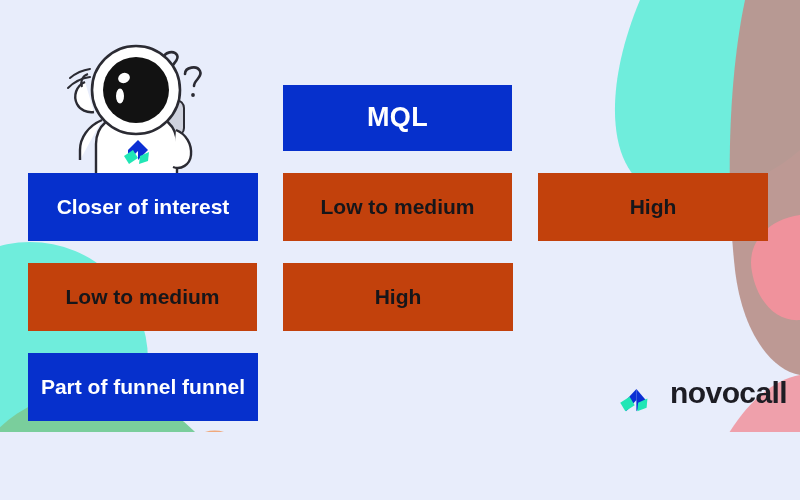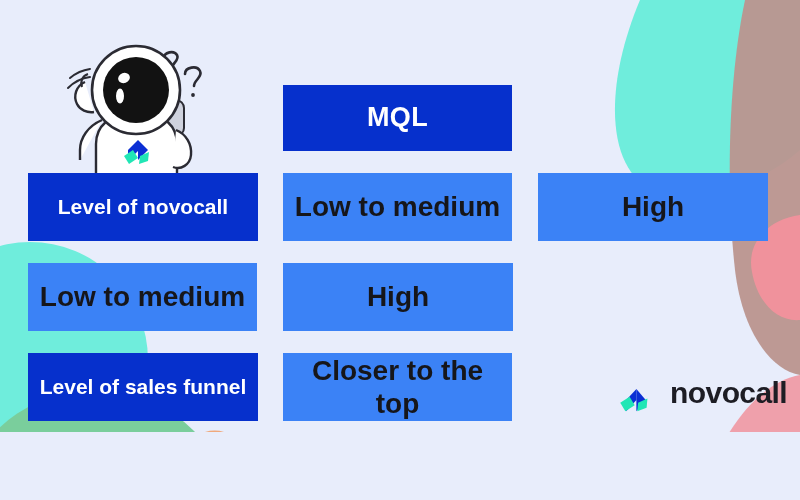--- a/index.html
+++ b/index.html
@@ -71,24 +71,24 @@
   }
 
   .label-cell {
     background: #0630cc;
     color: #ffffff;
     height: 68px;
     font-size: 21px;
     font-weight: bold;
   }
   .value-cell {
-    background: #3b82f6;
+    background: #c2410c;
     color: #16161a;
     height: 68px;
-    font-size: 28px;
+    font-size: 21px;
     font-weight: bold;
   }
 
   
   .astronaut {
     position: absolute;
     left: 52px;
     top: 22px;
     width: 180px;
     height: 165px;
@@ -176,33 +176,32 @@
   </svg>
 
   <div class="table">
 
     <div class="trow">
       <div class="cell col-label head-spacer"></div>
       <div class="cell col-mql head-cell">MQL</div>
     </div>
 
     <div class="trow">
-      <div class="cell col-label label-cell">Level of novocall</div>
+      <div class="cell col-label label-cell">Closer of interest</div>
       <div class="cell col-mql value-cell">Low to medium</div>
       <div class="cell col-sql value-cell">High</div>
     </div>
 
     <div class="trow">
       <div class="cell col-mql value-cell">Low to medium</div>
       <div class="cell col-sql value-cell">High</div>
     </div>
 
     <div class="trow">
-      <div class="cell col-label label-cell">Level of sales funnel</div>
-      <div class="cell col-mql value-cell">Closer to the top</div>
+      <div class="cell col-label label-cell">Part of funnel funnel</div>
     </div>
 
   </div>
 
   <div class="logo">
     <svg class="logo-mark" viewBox="0 0 40 40" xmlns="http://www.w3.org/2000/svg">
       <path d="M12,26 l12,-13 l0,13 l-12,13 Z" fill="#0b2fd4"></path>
       <path d="M24,13 l11,13 l-11,13 l0,-26 Z" fill="#0b2fd4"></path>
       <path d="M5,29 l11,-7 l6,10 l-11,7 Z" fill="#21e6b5"></path>
       <path d="M26,29 l11,-5 l-1,11 l-11,4 Z" fill="#21e6b5"></path>

